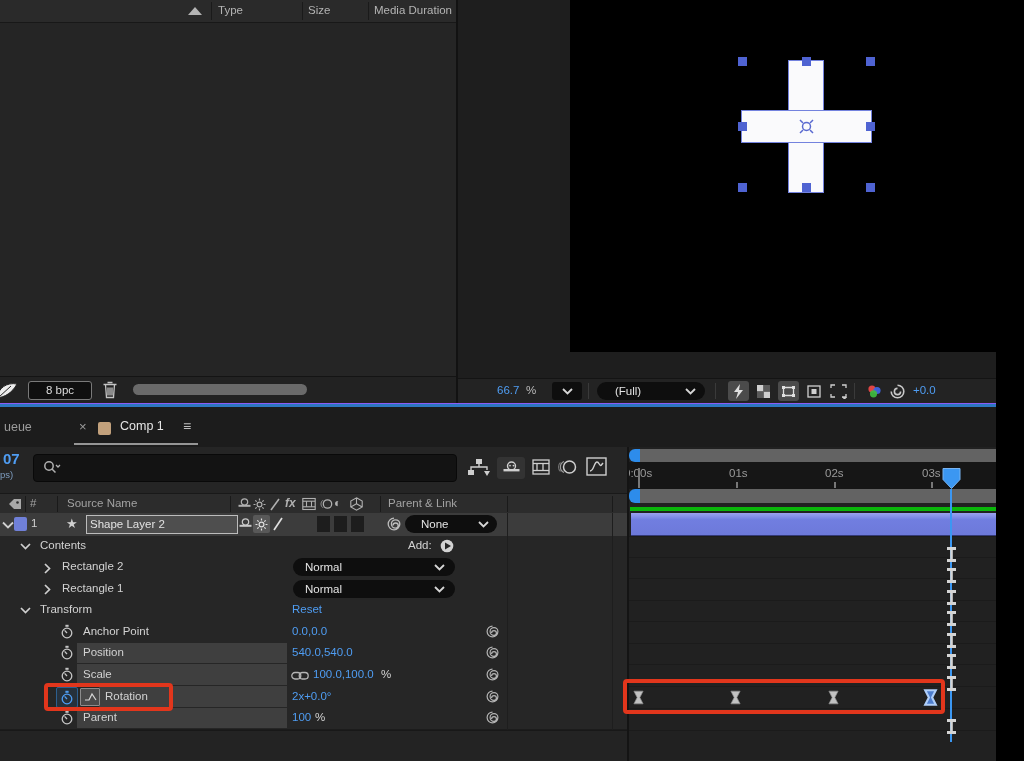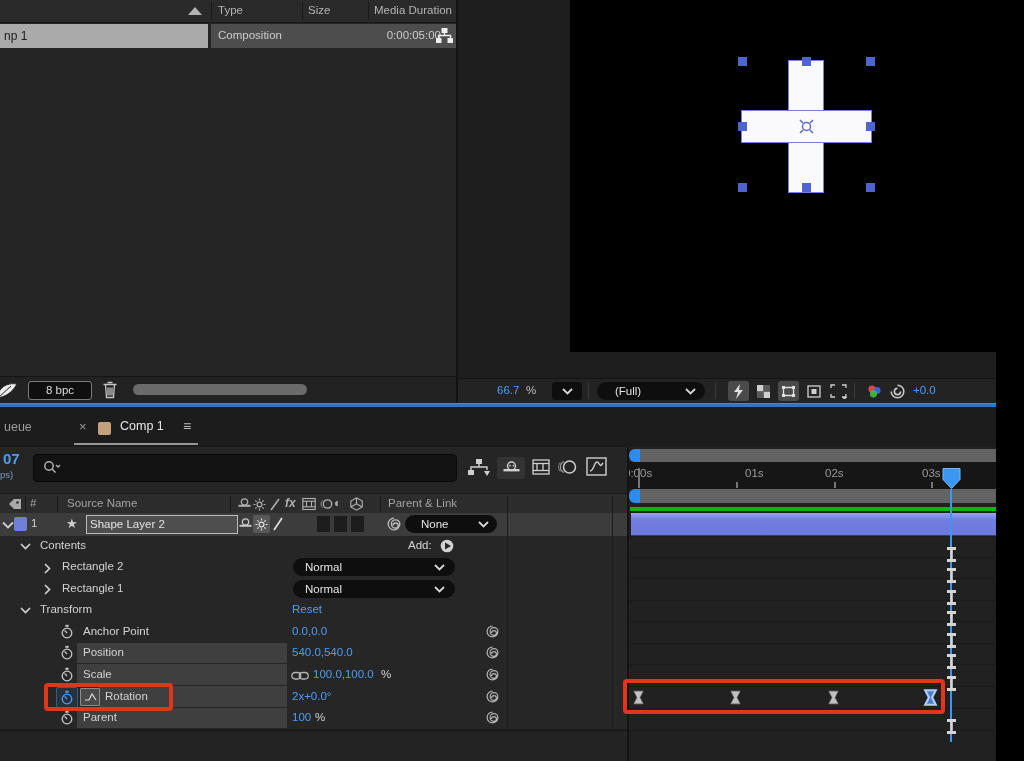--- a/index.html
+++ b/index.html
@@ -30,37 +30,20 @@
           </svg>
       </span>
       <div class="vline" style="left:211px;top:2px;height:18px;"></div>
       <div class="vline" style="left:302px;top:2px;height:18px;"></div>
       <div class="vline" style="left:368px;top:2px;height:18px;"></div>
       <span class="abs" style="left:218px;top:4px;color:#b4b4b4;">Type</span>
       <span class="abs" style="left:308px;top:4px;color:#b4b4b4;">Size</span>
       <span class="abs" style="left:374px;top:4px;color:#b4b4b4;">Media Duration</span>
     </div>
 
-    <div class="abs" style="left:0;top:24px;width:456px;height:24px;">
-      <div class="abs" style="left:0;top:0;width:208px;height:24px;background:#aaaaaa;">
-        <span style="position:absolute;left:4px;top:5px;color:#202020;font-size:12px;">np 1</span>
-      </div>
-      <div class="abs" style="left:211px;top:0;width:245px;height:24px;background:#4d4d4d;">
-        <span class="abs" style="left:7px;top:5px;color:#cccccc;">Composition</span>
-        <span class="abs" style="right:15px;top:5px;color:#cccccc;">0:00:05:00</span>
-        <span class="abs icon" style="left:225px;top:4px;">
-          <svg width="17" height="15">
-            <rect x="5.5" y="0" width="6" height="5" fill="#eeeeee"></rect>
-            <path d="M8.5,5 v2.5 M2.5,10.5 v-3 h12 v3" stroke="#eeeeee" stroke-width="1.4" fill="none"></path>
-            <rect x="0" y="10" width="5.5" height="5" fill="#eeeeee"></rect>
-            <rect x="11.5" y="10" width="5.5" height="5" fill="#eeeeee"></rect>
-          </svg>
-        </span>
-      </div>
-    </div>
 
     <div class="abs" style="left:0;top:376px;width:456px;height:1px;background:#141414;"></div>
     <div class="abs" style="left:0;top:377px;width:456px;height:26px;background:#222222;">
       <span class="abs icon" style="left:-5px;top:3px;">
         <svg width="24" height="20">
             <path d="M2,18 C3,8 12,2 22,4 C17,13 10,17 2,18 Z M4,17 L16,6" fill="#ececec" stroke="#222" stroke-width="1"></path>
           </svg>
       </span>
       <div class="abs" style="left:28px;top:4px;width:62px;height:17px;background:#0f0f0f;border:1px solid #7a7a7a;border-radius:3px;text-align:center;">
         <span style="color:#dcdcdc;line-height:17px;">8 bpc</span>
@@ -498,21 +481,21 @@
 
     <div class="abs" id="track-area" style="left:627px;top:40px;width:397px;height:314px;background:#212121;overflow:hidden;">
       <div class="abs" style="left:0;top:0;width:2px;height:314px;background:#141414;z-index:30;"></div>
 
       <div class="abs" style="left:2px;top:2px;width:11px;height:13px;background:#2d8ceb;border-radius:6px 0 0 6px;"></div>
       <div class="abs" style="left:13px;top:2px;width:384px;height:13px;background:#636363;"></div>
       <div class="abs" style="left:370px;top:2px;width:2px;height:13px;background:#8d8d8d;"></div>
 
       <div class="abs" style="left:2px;top:15px;width:395px;height:27px;background:#161616;">
         <span class="abs" style="left:-5px;top:5px;color:#9a9a9a;">0:00s</span>
-        <span class="abs" style="left:116px;top:5px;color:#9a9a9a;">01s</span>
+        <span class="abs" style="left:100px;top:5px;color:#9a9a9a;">01s</span>
         <span class="abs" style="left:196px;top:5px;color:#9a9a9a;">02s</span>
         <span class="abs" style="left:293px;top:5px;color:#9a9a9a;">03s</span>
         <span class="abs" style="left:388px;top:5px;color:#9a9a9a;">0</span>
         <div class="abs" style="left:9px;top:6px;width:1.5px;height:20px;background:#777;"></div>
         <div class="abs" style="left:107px;top:20px;width:1.5px;height:6px;background:#777;"></div>
         <div class="abs" style="left:205px;top:20px;width:1.5px;height:6px;background:#777;"></div>
         <div class="abs" style="left:302px;top:20px;width:1.5px;height:6px;background:#777;"></div>
       </div>
 
       <div class="abs" style="left:2px;top:42px;width:11px;height:14px;background:#2d8ceb;border-radius:6px 0 0 6px;"></div>

